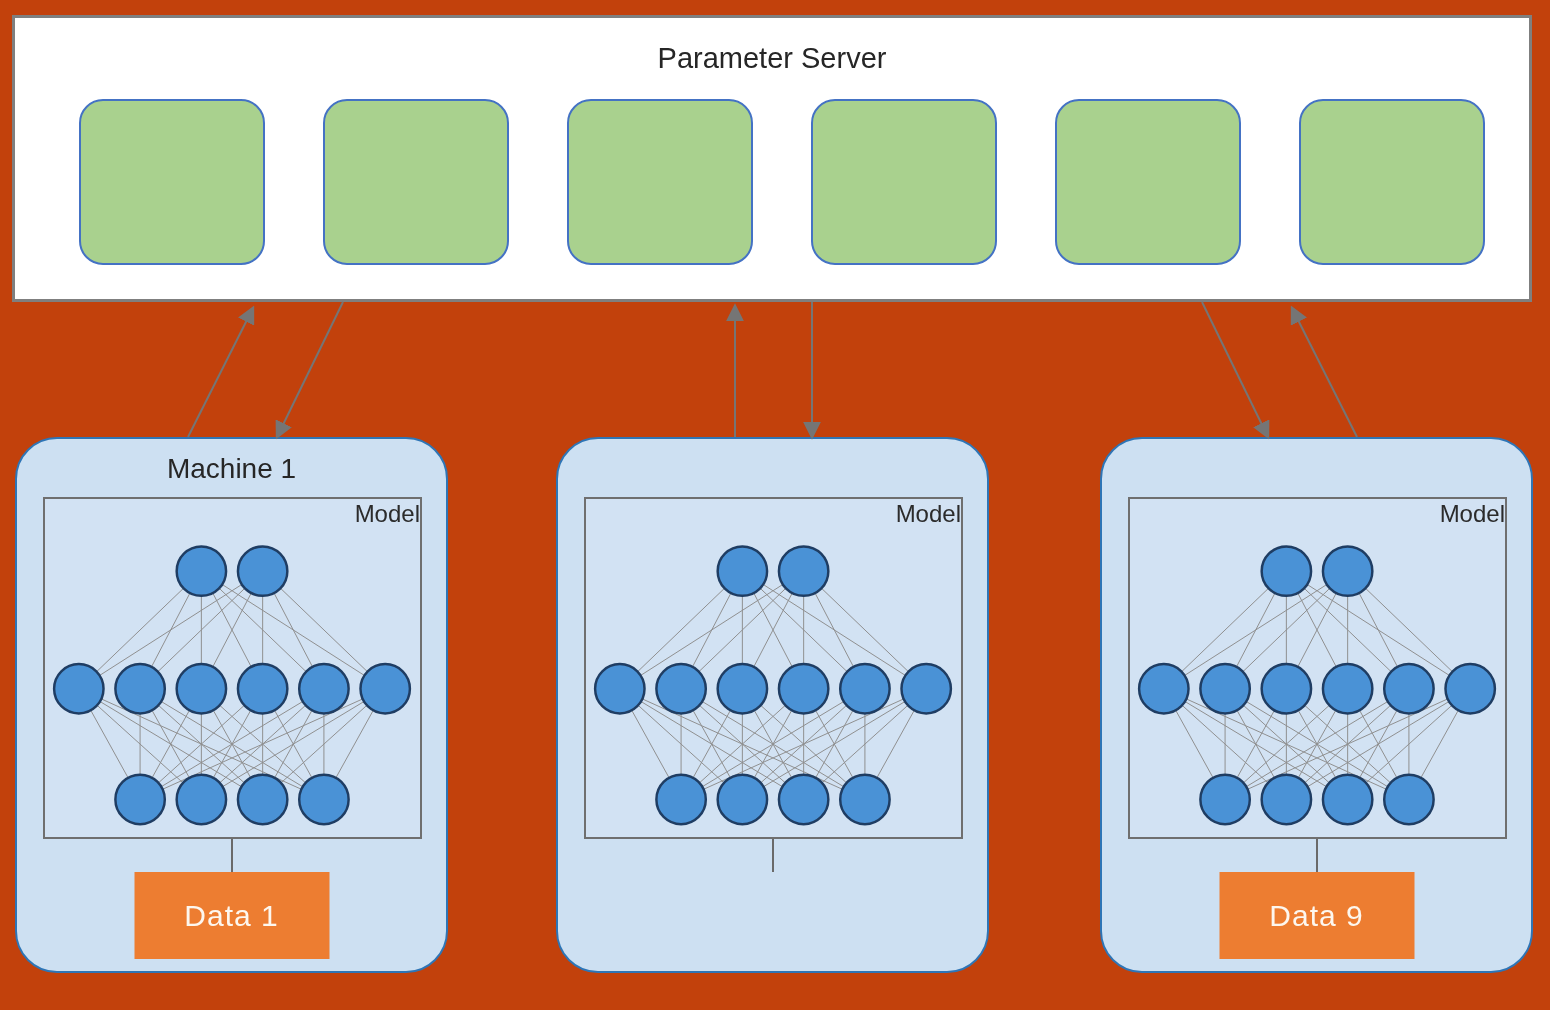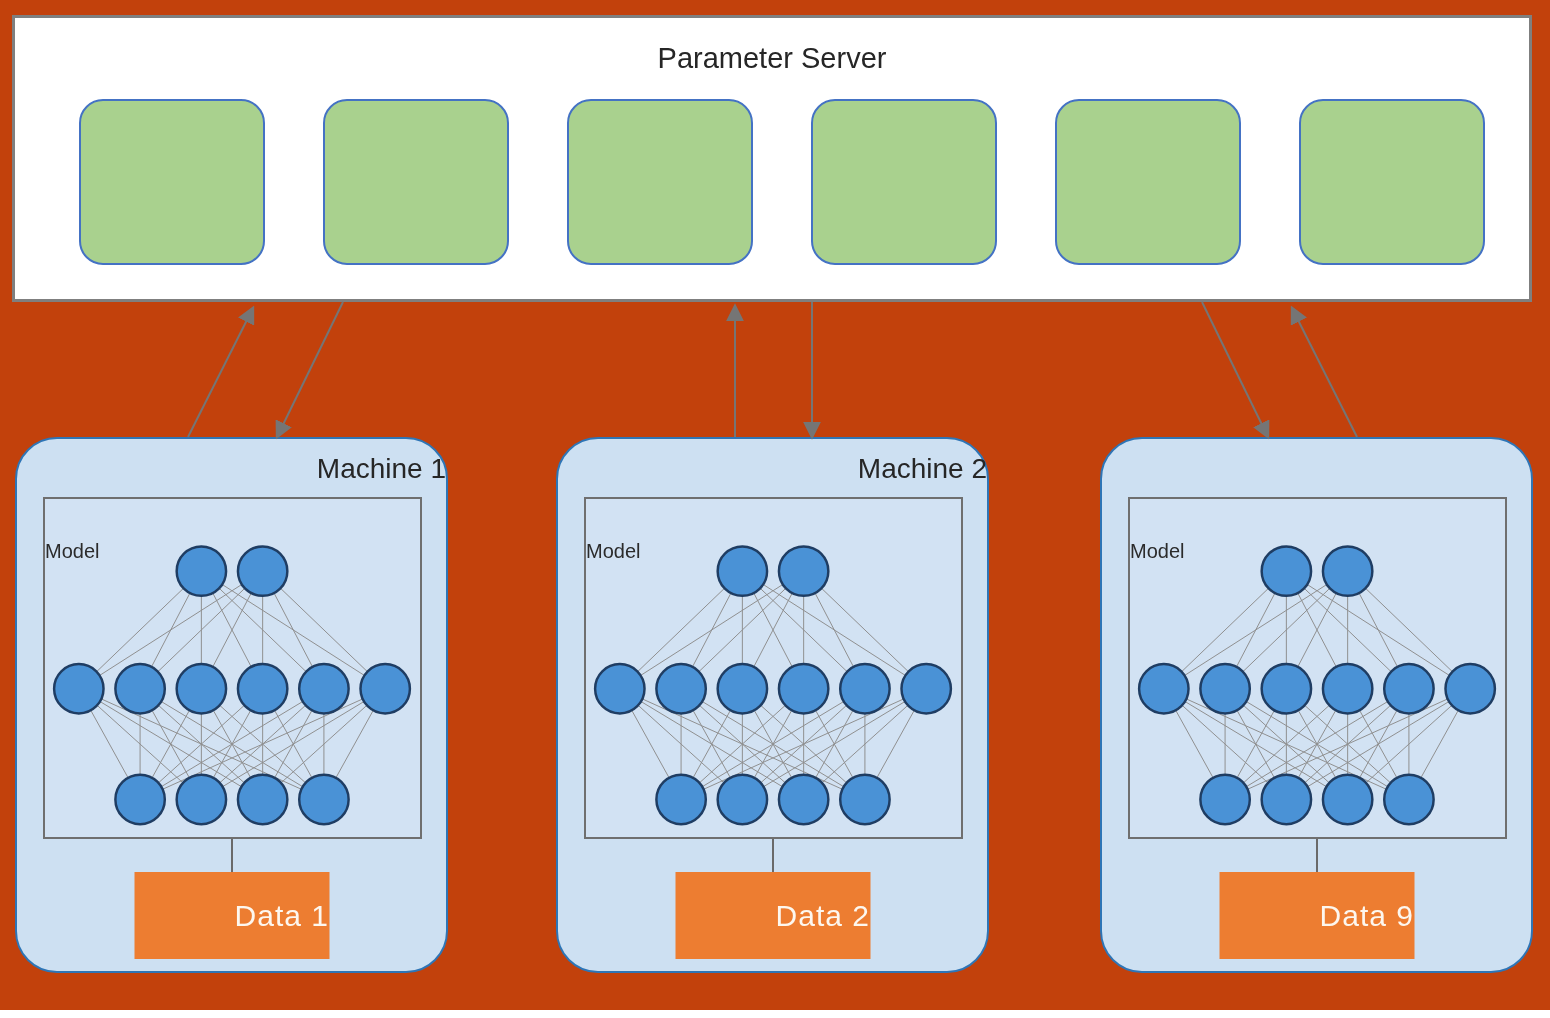--- a/index.html
+++ b/index.html
@@ -22,35 +22,35 @@
     width:186px;height:166px;box-sizing:border-box;border-radius:24px;
     background:var(--shard-fill,#a9d18e);border:2px solid var(--shard-border,#4472c4);
   }
 
   
   .machine{
     position:absolute;top:437px;width:433px;height:536px;box-sizing:border-box;
     background:var(--machine-fill,#cde0f2);border:2.5px solid var(--machine-border,#2e75b6);
     border-radius:42px;z-index:2;
   }
-  .machine-title{position:absolute;top:14px;left:0;width:100%;text-align:right;
+  .machine-title{position:absolute;top:14px;left:0;width:100%;text-align:center;
     font-size:28px;color:#262626;}
   .model-box{
     position:absolute;left:26px;top:58px;width:379px;height:342px;box-sizing:border-box;
     border:2px solid var(--model-border,#6f6f6f);background:var(--model-fill,#d2e2f3);
   }
-  .model-title{position:absolute;top:1px;left:0;width:100%;text-align:left;
-    font-size:20px;color:#2b2b2b;z-index:2;margin-top:40px;}
+  .model-title{position:absolute;top:1px;left:0;width:100%;text-align:right;
+    font-size:24px;color:#2b2b2b;z-index:2;}
   svg.network{position:absolute;left:0;top:0;width:100%;height:100%;z-index:1;}
   .connector{position:absolute;left:calc(50% - 1px);top:400px;width:2px;height:33px;
     background:#6a6a6a;}
   .data-box{
     position:absolute;top:433px;left:50%;transform:translateX(-50%);
     width:195px;height:87px;background:var(--data-fill,#ed7d31);
-    color:var(--data-text,#fdf7ef);display:flex;align-items:center;justify-content:flex-end;
+    color:var(--data-text,#fdf7ef);display:flex;align-items:center;justify-content:center;
     font-size:30px;letter-spacing:1px;
   }
 </style>
 </head>
 <body>
 
 <div class="canvas" style="--ps-border: #7f7f7f; --shard-fill: #a9d18e; --shard-border: #4472c4; --machine-fill: #cde0f2; --machine-border: #2e75b6; --model-fill: #d2e2f3; --model-border: #6f6f6f; --data-fill: #ed7d31; --data-text: #fdf7ef;">
 
   <svg class="overlay" id="arrows">
       <defs>
@@ -134,21 +134,20 @@
             <circle cx="282" cy="304" r="25" fill="#4a92d6" stroke="#1f3d63" stroke-width="2.5"></circle>
           </svg>
       </div>
       <div class="connector"></div>
       <div class="data-box">
         <span>Data 1</span>
       </div>
     </div>
 
     <div class="machine" style="left: 556px;">
-      <div class="machine-title">Machine 2</div>
       <div class="model-box">
         <div class="model-title">Model</div>
         <svg class="network" viewBox="0 0 379 342">
             <line x1="158" y1="73" x2="34" y2="192" stroke="#8f8f8f" stroke-width="1"></line>
             <line x1="158" y1="73" x2="96" y2="192" stroke="#8f8f8f" stroke-width="1"></line>
             <line x1="158" y1="73" x2="158" y2="192" stroke="#8f8f8f" stroke-width="1"></line>
             <line x1="158" y1="73" x2="220" y2="192" stroke="#8f8f8f" stroke-width="1"></line>
             <line x1="158" y1="73" x2="282" y2="192" stroke="#8f8f8f" stroke-width="1"></line>
             <line x1="158" y1="73" x2="344" y2="192" stroke="#8f8f8f" stroke-width="1"></line>
             <line x1="220" y1="73" x2="34" y2="192" stroke="#8f8f8f" stroke-width="1"></line>
@@ -189,23 +188,20 @@
             <circle cx="220" cy="192" r="25" fill="#4a92d6" stroke="#1f3d63" stroke-width="2.5"></circle>
             <circle cx="282" cy="192" r="25" fill="#4a92d6" stroke="#1f3d63" stroke-width="2.5"></circle>
             <circle cx="344" cy="192" r="25" fill="#4a92d6" stroke="#1f3d63" stroke-width="2.5"></circle>
             <circle cx="96" cy="304" r="25" fill="#4a92d6" stroke="#1f3d63" stroke-width="2.5"></circle>
             <circle cx="158" cy="304" r="25" fill="#4a92d6" stroke="#1f3d63" stroke-width="2.5"></circle>
             <circle cx="220" cy="304" r="25" fill="#4a92d6" stroke="#1f3d63" stroke-width="2.5"></circle>
             <circle cx="282" cy="304" r="25" fill="#4a92d6" stroke="#1f3d63" stroke-width="2.5"></circle>
           </svg>
       </div>
       <div class="connector"></div>
-      <div class="data-box">
-        <span>Data 2</span>
-      </div>
     </div>
 
     <div class="machine" style="left: 1100px;">
       <div class="model-box">
         <div class="model-title">Model</div>
         <svg class="network" viewBox="0 0 379 342">
             <line x1="158" y1="73" x2="34" y2="192" stroke="#8f8f8f" stroke-width="1"></line>
             <line x1="158" y1="73" x2="96" y2="192" stroke="#8f8f8f" stroke-width="1"></line>
             <line x1="158" y1="73" x2="158" y2="192" stroke="#8f8f8f" stroke-width="1"></line>
             <line x1="158" y1="73" x2="220" y2="192" stroke="#8f8f8f" stroke-width="1"></line>

